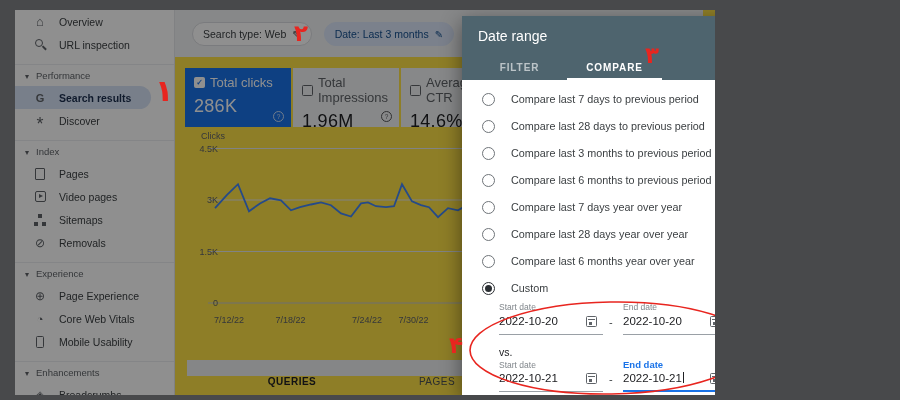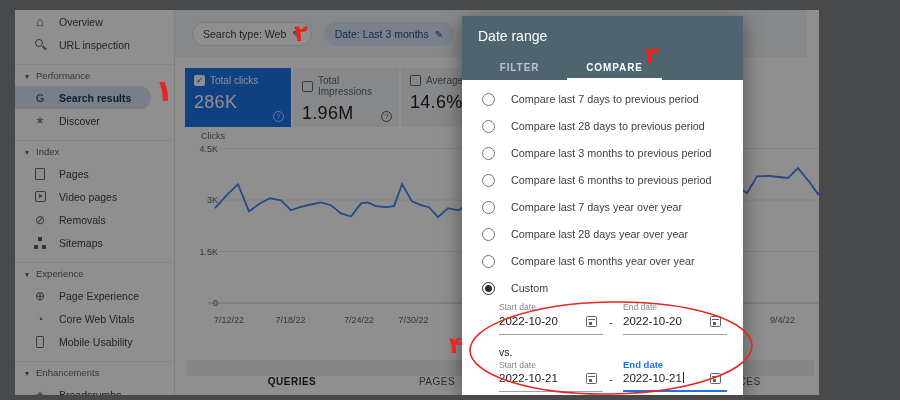--- a/index.html
+++ b/index.html
@@ -1,17 +1,17 @@
 <!DOCTYPE html>
 <html><head>
 <meta charset="utf-8">
 <style>
   html,body{margin:0;padding:0}
   body{width:900px;height:400px;position:relative;background:#48494b;font-family:"Liberation Sans",sans-serif;overflow:hidden}
-  .screen{position:absolute;left:15px;top:10px;width:804px;height:385px;background:#ffffff;overflow:hidden}
+  .screen{position:absolute;left:15px;top:10px;width:700px;height:385px;background:#fde047;overflow:hidden}
 
   
   .sidebar{position:absolute;left:0;top:0;width:160px;height:100%;background:#fff;border-right:1px solid #e4e7e9;box-sizing:border-box;z-index:1}
   .sb-item{display:flex;align-items:center;height:23px;padding-left:17px;gap:11px;font-size:10.5px;color:#3c4043;box-sizing:border-box}
   .sb-item.active{background:#d6e2f6;border-radius:0 14px 14px 0;width:136px;font-weight:700;color:#1c2f4f}
   .sb-sec{display:flex;align-items:center;height:22px;margin-top:8px;border-top:1px solid #eceef0;padding-left:10px;gap:7px;font-size:9.5px;color:#5f6368;box-sizing:border-box}
   .caret::before{content:"▾";font-size:8px;color:#5f6368}
   .ic{width:16px;height:14px;display:flex;align-items:center;justify-content:center;color:#5f6368;flex:none;position:relative}
   .ic-home::before{content:"⌂";font-size:13px}
   .ic-g::before{content:"G";font-weight:700;font-size:11px}
@@ -34,21 +34,21 @@
   .chip{height:22px;display:flex;align-items:center;gap:6px;padding:0 10px;border-radius:12px;font-size:10.5px;background:#fff;border:1px solid #dadce0;color:#3c4043}
   .chip.selected{background:#dbe7fa;border-color:#dbe7fa;color:#17508f}
   .pencil::before{content:"✎";font-size:10px}
   .new-btn{display:flex;align-items:center;gap:5px;font-size:11px;color:#3c4043;margin-left:12px}
   .plus{font-size:15px;line-height:10px}
 
   
   .cards{position:absolute;left:170px;top:58px;display:flex;gap:2px;z-index:2}
   .card{width:106px;height:59px;position:relative;box-sizing:border-box;padding:7px 9px;background:#f1f3f4;color:#202124}
   .card.sel{background:#1a73e8;color:#fff}
-  .card-top{display:flex;align-items:center;gap:5px;font-size:10px}
+  .card-top{display:flex;align-items:center;gap:5px;font-size:13px}
   .card.sel .card-top{color:#fff}
   .card:not(.sel) .card-top{color:#5f6368}
   .cb{width:9px;height:9px;border:1.2px solid #5f6368;border-radius:1.5px;display:flex;align-items:center;justify-content:center;flex:none}
   .cb.checked{background:#fff;border-color:#fff}
   .cb.checked::before{content:"✓";font-size:8px;color:#1a73e8;font-weight:700}
   .card-val{font-size:18px;margin-top:6px;letter-spacing:.3px}
   .help{position:absolute;right:7px;bottom:5px;width:9px;height:9px;border:1px solid currentColor;border-radius:50%;font-size:6.5px;display:flex;align-items:center;justify-content:center;opacity:.75}
 
   
   .chart-title{position:absolute;left:186px;top:121px;font-size:9px;color:#5f6368}
@@ -124,26 +124,26 @@
       </div>
       <div class="sb-item">
         <span class="ic ic-doc"></span>
         <span>Pages</span>
       </div>
       <div class="sb-item">
         <span class="ic ic-video"></span>
         <span>Video pages</span>
       </div>
       <div class="sb-item">
+        <span class="ic ic-sitemap"></span>
+        <span>Sitemaps</span>
+      </div>
+      <div class="sb-item">
         <span class="ic ic-removal"></span>
         <span>Removals</span>
-      </div>
-      <div class="sb-item">
-        <span class="ic ic-sitemap"></span>
-        <span>Sitemaps</span>
       </div>
       <div class="sb-sec">
         <span class="caret"></span>
         <span>Experience</span>
       </div>
       <div class="sb-item">
         <span class="ic ic-pluscircle"></span>
         <span>Page Experience</span>
       </div>
       <div class="sb-item">
@@ -216,21 +216,21 @@
     </svg>
   <div id="yticks">
       <div class="ytick" style="left: 175px; top: 134px;">4.5K</div>
       <div class="ytick" style="left: 175px; top: 185px;">3K</div>
       <div class="ytick" style="left: 175px; top: 237px;">1.5K</div>
       <div class="ytick" style="left: 175px; top: 288px;">0</div>
     </div>
   <div id="xticks">
       <div class="xtick" style="left: 214px;">7/12/22</div>
       <div class="xtick" style="left: 275.5px;">7/18/22</div>
-      <div class="xtick" style="left: 344px;">7/24/22</div>
+      <div class="xtick" style="left: 352px;">7/24/22</div>
       <div class="xtick" style="left: 398.5px;">7/30/22</div>
       <div class="xtick" style="left: 460px;">8/5/22</div>
       <div class="xtick" style="left: 521.5px;">8/11/22</div>
       <div class="xtick" style="left: 583px;">8/17/22</div>
       <div class="xtick" style="left: 644.5px;">8/23/22</div>
       <div class="xtick" style="left: 706px;">8/29/22</div>
       <div class="xtick" style="left: 767.5px; text-align: center;">9/4/22</div>
       <div class="xtick" style="left: 829px;">9/10/22</div>
       <div class="xtick" style="left: 890.5px;">9/16/22</div>
     </div>

